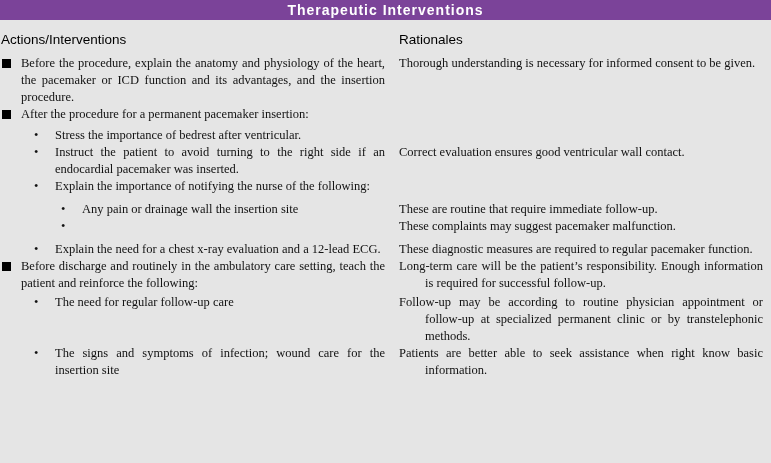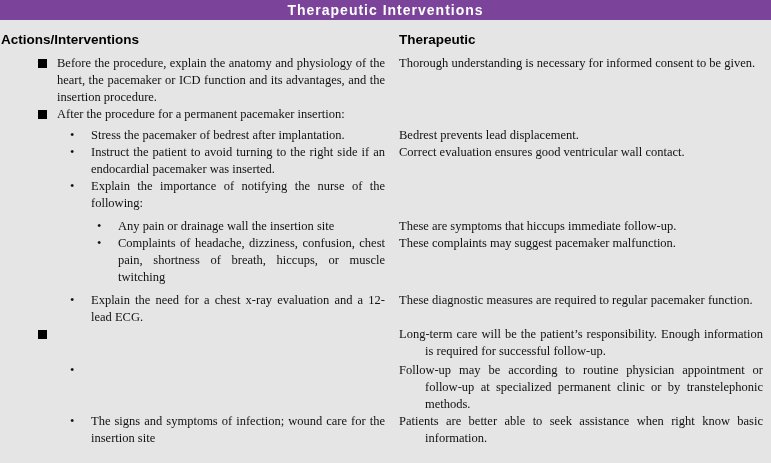--- a/index.html
+++ b/index.html
@@ -23,36 +23,36 @@
     line-height: 20px;
     letter-spacing: 1px;
   }
 
   
   .colheads {
     display: grid;
     grid-template-columns: 399px 1fr;
     padding: 12px 0 7px 0;
     font-family: "Liberation Sans", sans-serif;
-    font-weight: bold;
+    font-weight: normal;
     font-size: 13.5px;
     line-height: 16px;
     color: #000000;
   }
   .colhead-left { padding-left: 1px; }
 
   
   .row { display: grid; grid-template-columns: 399px 1fr; }
   .row:nth-child(3) { margin-top: 4px; }
   .row:nth-child(6) { margin-top: 6px; }
   .row:nth-child(8) { margin-top: 6px; }
   .row:nth-child(10) { margin-top: 2px; }
 
   .cell { min-width: 0; }
-  .cell.action { padding-right: 14px; padding-left: 36px; }
+  .cell.action { padding-right: 14px; }
   .cell.rationale { padding-right: 8px; }
 
   p {
     font-size: 12.5px;
     line-height: 17px;
     text-align: justify;
     position: relative;
   }
 
   
@@ -75,44 +75,41 @@
 <body style="color: rgb(17, 17, 17);">
 
 <div class="page">
 
   <div class="titlebar" style="background: rgb(123, 67, 153); color: rgb(255, 255, 255);">
     <span>Therapeutic Interventions</span>
   </div>
 
   <div class="colheads">
     <div class="colhead-left">Actions/Interventions</div>
-    <div class="colhead-right">Therapeutic</div>
+    <div class="colhead-right">Rationales</div>
   </div>
 
   <div id="rows">
       <div class="row">
         <div class="cell action">
           <p class="l0"><span class="b b-square"></span><span>Before the procedure, explain the anatomy and physiology of the heart, the pacemaker or ICD function and its advantages, and the insertion procedure.</span></p>
         </div>
         <div class="cell rationale">
           <p class="rat">Thorough understanding is necessary for informed consent to be given.</p>
         </div>
       </div>
       <div class="row">
         <div class="cell action">
           <p class="l0"><span class="b b-square"></span><span>After the procedure for a permanent pacemaker insertion:</span></p>
         </div>
         <div class="cell rationale"></div>
       </div>
       <div class="row">
         <div class="cell action">
-          <p class="l1"><span class="b b-dot">•</span><span>Stress the pacemaker of bedrest after implantation.</span></p>
-        </div>
-        <div class="cell rationale">
-          <p class="rat">Bedrest prevents lead displacement.</p>
+          <p class="l1"><span class="b b-dot">•</span><span>Stress the importance of bedrest after ventricular.</span></p>
         </div>
       </div>
       <div class="row">
         <div class="cell action">
           <p class="l1"><span class="b b-dot">•</span><span>Instruct the patient to avoid turning to the right side if an endocardial pacemaker was inserted.</span></p>
         </div>
         <div class="cell rationale">
           <p class="rat">Correct evaluation ensures good ventricular wall contact.</p>
         </div>
       </div>
@@ -120,50 +117,50 @@
         <div class="cell action">
           <p class="l1"><span class="b b-dot">•</span><span>Explain the importance of notifying the nurse of the following:</span></p>
         </div>
         <div class="cell rationale"></div>
       </div>
       <div class="row">
         <div class="cell action">
           <p class="l2"><span class="b b-dot">•</span><span>Any pain or drainage wall the insertion site</span></p>
         </div>
         <div class="cell rationale">
-          <p class="rat">These are symptoms that hiccups immediate follow-up.</p>
+          <p class="rat">These are routine that require immediate follow-up.</p>
         </div>
       </div>
       <div class="row">
         <div class="cell action">
-          <p class="l2"><span class="b b-dot">•</span><span>Complaints of headache, dizziness, confusion, chest pain, shortness of breath, hiccups, or muscle twitching</span></p>
+          <p class="l2"><span class="b b-dot">•</span></p>
         </div>
         <div class="cell rationale">
           <p class="rat">These complaints may suggest pacemaker malfunction.</p>
         </div>
       </div>
       <div class="row">
         <div class="cell action">
           <p class="l1"><span class="b b-dot">•</span><span>Explain the need for a chest x-ray evaluation and a 12-lead ECG.</span></p>
         </div>
         <div class="cell rationale">
           <p class="rat">These diagnostic measures are required to regular pacemaker function.</p>
         </div>
       </div>
       <div class="row">
         <div class="cell action">
-          <p class="l0"><span class="b b-square"></span></p>
+          <p class="l0"><span class="b b-square"></span><span>Before discharge and routinely in the ambulatory care setting, teach the patient and reinforce the following:</span></p>
         </div>
         <div class="cell rationale">
           <p class="rat">Long-term care will be the patient’s responsibility. Enough information is required for successful follow-up.</p>
         </div>
       </div>
       <div class="row">
         <div class="cell action">
-          <p class="l1"><span class="b b-dot">•</span></p>
+          <p class="l1"><span class="b b-dot">•</span><span>The need for regular follow-up care</span></p>
         </div>
         <div class="cell rationale">
           <p class="rat">Follow-up may be according to routine physician appointment or follow-up at specialized permanent clinic or by transtelephonic methods.</p>
         </div>
       </div>
       <div class="row">
         <div class="cell action">
           <p class="l1"><span class="b b-dot">•</span><span>The signs and symptoms of infection; wound care for the insertion site</span></p>
         </div>
         <div class="cell rationale">

